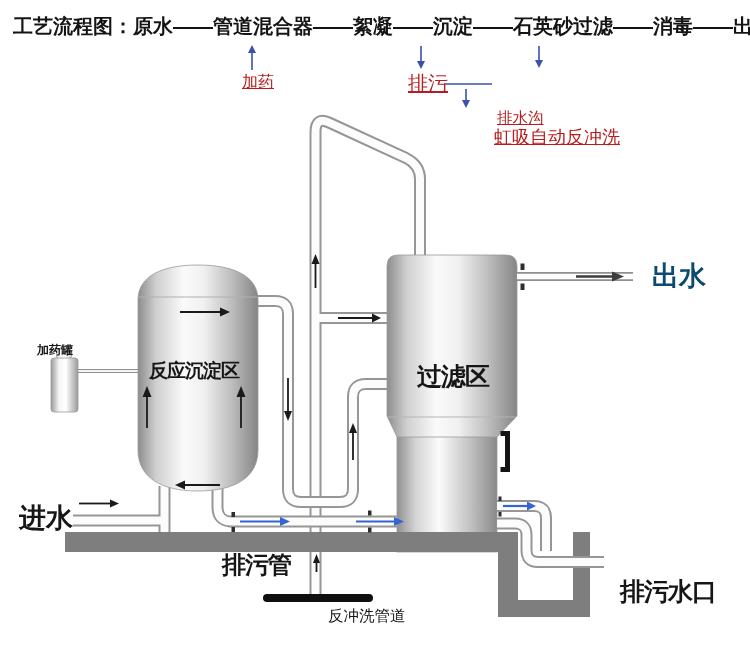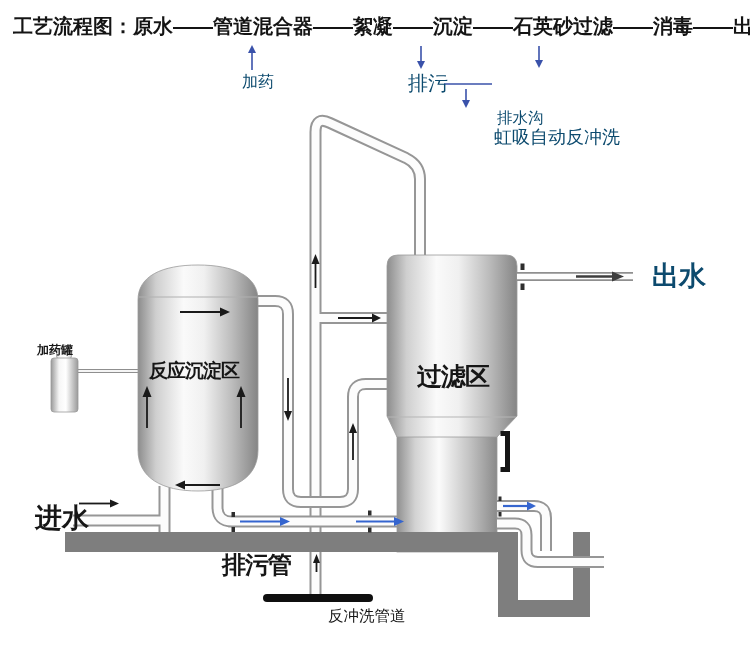--- a/index.html
+++ b/index.html
@@ -3,31 +3,31 @@
 <meta charset="utf-8">
 <style>
   html,body{margin:0;padding:0;background:#ffffff;}
   #stage{
     position:relative;width:750px;height:665px;background:#ffffff;overflow:hidden;
     font-family:"Liberation Sans","DejaVu Sans",sans-serif;
   }
   #stage svg{position:absolute;left:0;top:0;}
   .lbl{position:absolute;white-space:nowrap;color:#161616;line-height:1;}
   .b{font-weight:bold;}
-  .blue{color:#0c4a6e;}
+  .blue{color:#b91c1c;text-decoration:underline;}
   .outlet-blue{color:#0c4a6e;}
   .t-title{left:13px;top:16px;font-size:20px;font-weight:bold;letter-spacing:0px;color:#141414;}
   .t-dosing{left:242px;top:74px;font-size:16px;}
   .t-blowdown{left:408px;top:73px;font-size:20px;}
   .t-siphon{left:494px;top:84px;font-size:18px;margin-top:44px;}
   .t-ditch{left:449px;top:110px;font-size:15.5px;margin-left:48px;}
   .t-dosetank{left:37px;top:344px;font-size:12px;}
   .t-reaction{left:149px;top:361px;font-size:19px;letter-spacing:-1px;}
   .t-filter{left:417px;top:364px;font-size:25px;letter-spacing:-1px;}
-  .t-inlet{left:35px;top:505px;font-size:27px;}
+  .t-inlet{left:19px;top:505px;font-size:27px;}
   .t-drainpipe{left:222px;top:553px;font-size:24px;letter-spacing:-1px;}
   .t-backwash{left:283px;top:608px;font-size:15.5px;margin-left:45px;}
   .t-drainout{left:620px;top:579px;font-size:25px;letter-spacing:-1px;}
   .t-outlet{left:652px;top:263px;font-size:27px;}
   
   .pipe-outer{fill:none;stroke:#969696;stroke-width:12;stroke-linejoin:round;stroke-linecap:butt;}
   .pipe-inner{fill:none;stroke:#fcfcfc;stroke-width:8;stroke-linejoin:round;stroke-linecap:butt;}
   .pipe-outer-sm{fill:none;stroke:#8f8f8f;stroke-width:9;stroke-linejoin:round;}
   .pipe-inner-sm{fill:none;stroke:#fdfdfd;stroke-width:5.5;stroke-linejoin:round;}
   .pipe-outer-xs{fill:none;stroke:#8f8f8f;stroke-width:4;}
@@ -211,15 +211,16 @@
   <div class="lbl t-siphon blue">虹吸自动反冲洗</div>
   <div class="lbl t-ditch blue">排水沟</div>
 
   <div class="lbl t-dosetank b">加药罐</div>
   <div class="lbl t-reaction b">反应沉淀区</div>
   <div class="lbl t-filter b">过滤区</div>
 
   <div class="lbl t-inlet b">进水</div>
   <div class="lbl t-drainpipe b">排污管</div>
   <div class="lbl t-backwash">反冲洗管道</div>
+  <div class="lbl t-drainout b">排污水口</div>
   <div class="lbl t-outlet b outlet-blue">出水</div>
 
 </div>
 
 </body></html>

